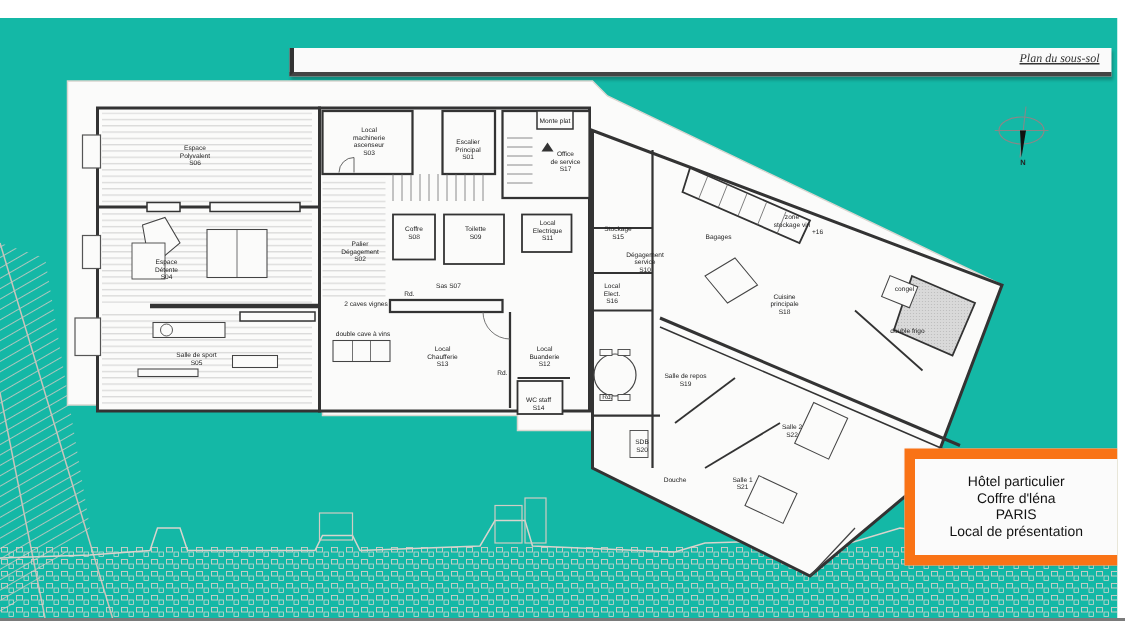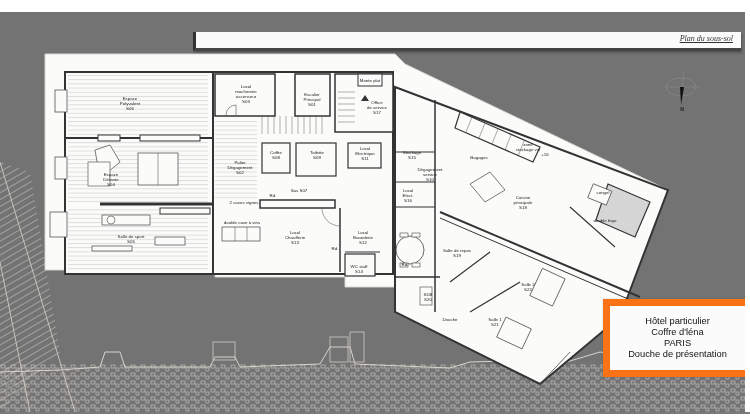--- a/index.html
+++ b/index.html
@@ -3,21 +3,21 @@
 <meta charset="utf-8">
 <style>
   html, body { margin:0; padding:0; }
   body {
     width:750px; height:420px; overflow:hidden; position:relative;
     background:#ffffff;
     font-family:"Liberation Sans", sans-serif;
   }
   .page {
     position:absolute; left:0; top:12px; width:745px; height:400px;
-    background:#737373; overflow:hidden;text-decoration:underline;
+    background:#14b8a6; overflow:hidden;text-decoration:underline;
   }
   .page-right-edge { position:absolute; left:745px; top:0; width:5px; height:420px; background:#ffffff; }
   .bottom-strip { position:absolute; left:0; top:412px; width:750px; height:8px; background:#ffffff; border-top:2px solid #7a7a7a; box-sizing:border-box; }
   
   .title-band {
     position:absolute; left:193px; top:20px; width:545px; height:16px;
     background:#fafafa; border-left:3px solid #333; border-bottom:3px solid #444;
     box-shadow:1px 2px 2px rgba(0,0,0,0.25);
   }
   .title-text {
@@ -276,17 +276,17 @@
     <line x1="0" y1="20" x2="36" y2="20" stroke="#888" stroke-width="0.7"></line>
     <line x1="21" y1="4" x2="17" y2="38" stroke="#888" stroke-width="0.7"></line>
     <polygon points="17,20 21,20 18,38" fill="#111"></polygon>
   </svg>
   <div class="room-label" style="left:676px;top:95px;width:12px;font-size:5px;font-weight:bold;">N</div>
 
   <div class="info-box">
     <div class="info-line">Hôtel particulier</div>
     <div class="info-line">Coffre d'léna</div>
     <div class="info-line">PARIS</div>
-    <div class="info-line">Douche de présentation</div>
+    <div class="info-line">Local de présentation</div>
   </div>
 </div>
 <div class="page-right-edge"></div>
 <div class="bottom-strip"></div>
 
 </body></html>

